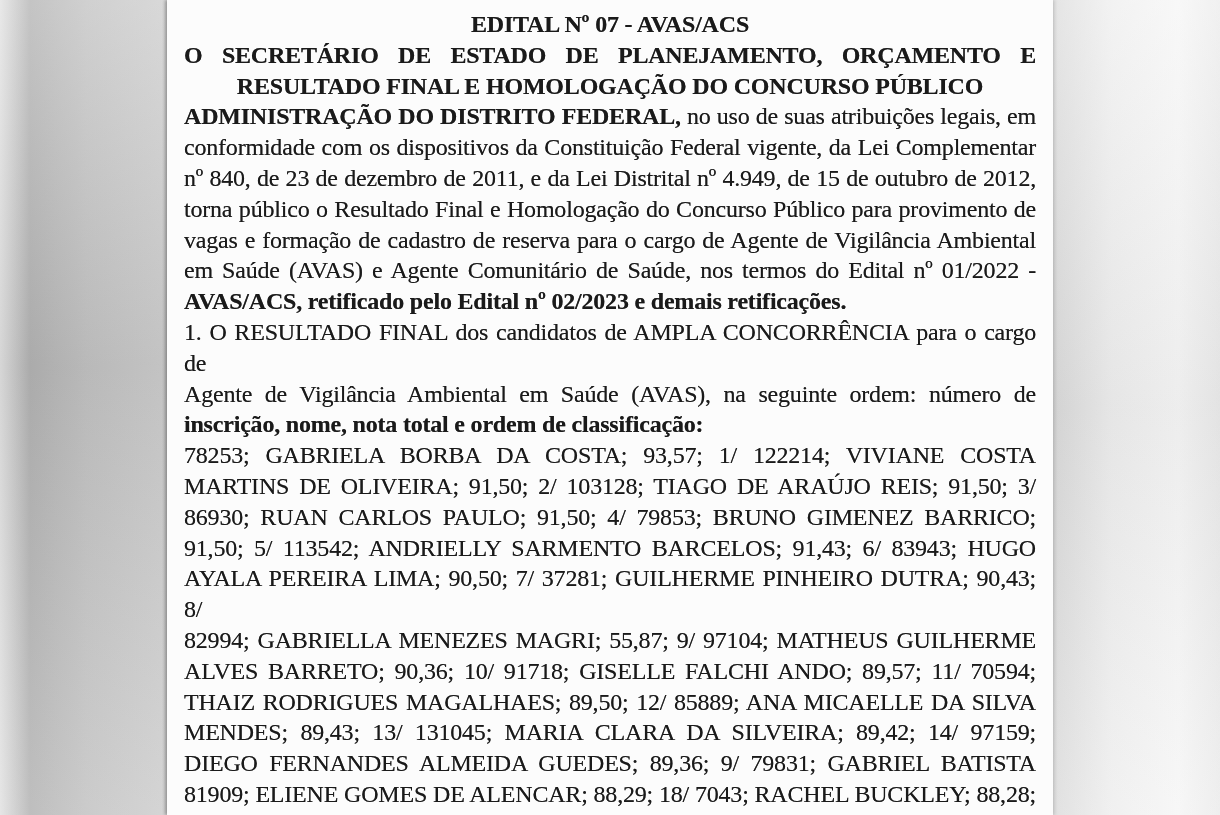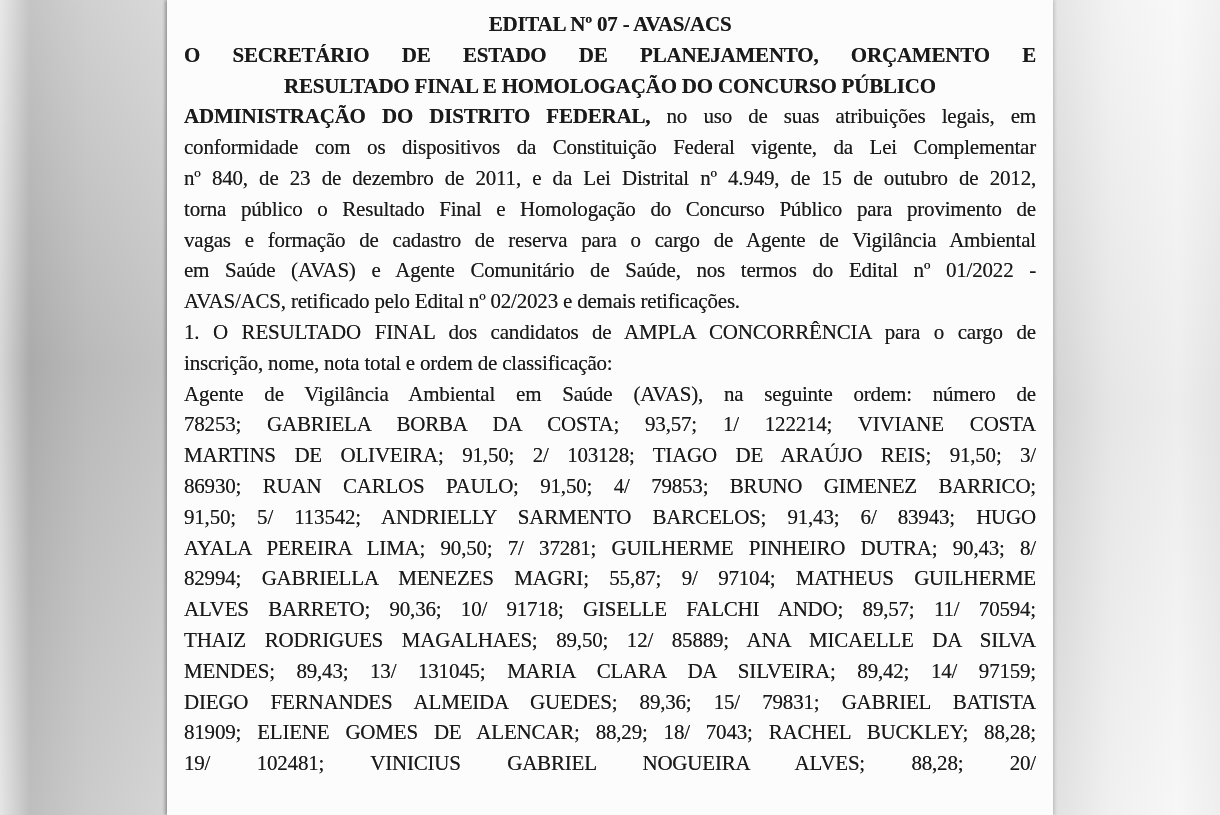--- a/index.html
+++ b/index.html
@@ -26,28 +26,28 @@
 
   
   .paper {
     position: absolute; left: 167px; top: 0; width: 886px; height: 815px;
     box-sizing: border-box; padding: 9px 17px 0 17px;
     background: #fcfcfc;
     box-shadow: -2px 0 3px rgba(0,0,0,.30), 2px 0 3px rgba(0,0,0,.12);
   }
 
   .ln {
-    font-size: 21px; line-height: 30.8px; letter-spacing: -0.2px;
+    font-size: 24px; line-height: 30.8px; letter-spacing: -0.2px;
     color: #1a1a1a;
     text-align: justify; text-align-last: justify; text-justify: inter-word;
     text-shadow: 0 0 0.5px rgba(26,26,26,.65);
   }
   .t { text-align: center; text-align-last: center; font-weight: 700; }
   .b { font-weight: 700; }
-  .l { text-align: center; text-align-last: left; }
+  .l { text-align: center; text-align-last: left; font-weight: bold; }
   .bold { font-weight: 700; margin-top: 48px; }
 </style>
 </head>
 <body>
 
 <div class="canvas">
   <div class="bg-left"></div>
   <div class="bg-right"></div>
 
   <div class="paper">
@@ -57,30 +57,30 @@
     <div class="ln t">RESULTADO FINAL E HOMOLOGAÇÃO DO CONCURSO PÚBLICO</div>
     <div class="ln"><span class="bold">ADMINISTRAÇÃO DO DISTRITO FEDERAL,</span><span> no uso de suas atribuições legais, em</span></div>
     <div class="ln">conformidade com os dispositivos da Constituição Federal vigente, da Lei Complementar</div>
     <div class="ln">nº 840, de 23 de dezembro de 2011, e da Lei Distrital nº 4.949, de 15 de outubro de 2012,</div>
     <div class="ln">torna público o Resultado Final e Homologação do Concurso Público para provimento de</div>
     <div class="ln">vagas e formação de cadastro de reserva para o cargo de Agente de Vigilância Ambiental</div>
     <div class="ln">em Saúde (AVAS) e Agente Comunitário de Saúde, nos termos do Edital nº 01/2022 -</div>
     <div class="ln l">AVAS/ACS, retificado pelo Edital nº 02/2023 e demais retificações.</div>
 
     <div class="ln">1. O RESULTADO FINAL dos candidatos de AMPLA CONCORRÊNCIA para o cargo de</div>
+    <div class="ln">Agente de Vigilância Ambiental em Saúde (AVAS), na seguinte ordem: número de</div>
     <div class="ln l">inscrição, nome, nota total e ordem de classificação:</div>
-    <div class="ln">Agente de Vigilância Ambiental em Saúde (AVAS), na seguinte ordem: número de</div>
 
     <div class="ln">78253; GABRIELA BORBA DA COSTA; 93,57; 1/ 122214; VIVIANE COSTA</div>
     <div class="ln">MARTINS DE OLIVEIRA; 91,50; 2/ 103128; TIAGO DE ARAÚJO REIS; 91,50; 3/</div>
     <div class="ln">86930; RUAN CARLOS PAULO; 91,50; 4/ 79853; BRUNO GIMENEZ BARRICO;</div>
     <div class="ln">91,50; 5/ 113542; ANDRIELLY SARMENTO BARCELOS; 91,43; 6/ 83943; HUGO</div>
     <div class="ln">AYALA PEREIRA LIMA; 90,50; 7/ 37281; GUILHERME PINHEIRO DUTRA; 90,43; 8/</div>
     <div class="ln">82994; GABRIELLA MENEZES MAGRI; 55,87; 9/ 97104; MATHEUS GUILHERME</div>
     <div class="ln">ALVES BARRETO; 90,36; 10/ 91718; GISELLE FALCHI ANDO; 89,57; 11/ 70594;</div>
     <div class="ln">THAIZ RODRIGUES MAGALHAES; 89,50; 12/ 85889; ANA MICAELLE DA SILVA</div>
     <div class="ln">MENDES; 89,43; 13/ 131045; MARIA CLARA DA SILVEIRA; 89,42; 14/ 97159;</div>
-    <div class="ln">DIEGO FERNANDES ALMEIDA GUEDES; 89,36; 15/ 79831; GABRIEL BATISTA</div>
+    <div class="ln">DIEGO FERNANDES ALMEIDA GUEDES; 89,36; 9/ 79831; GABRIEL BATISTA</div>
     <div class="ln">81909; ELIENE GOMES DE ALENCAR; 88,29; 18/ 7043; RACHEL BUCKLEY; 88,28;</div>
     <div class="ln">19/ 102481; VINICIUS GABRIEL NOGUEIRA ALVES; 88,28; 20/</div>
 
   </div>
 </div>
 
 </body></html>

